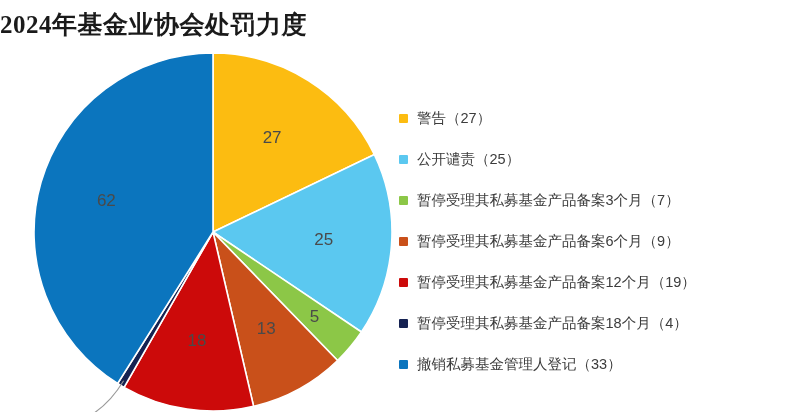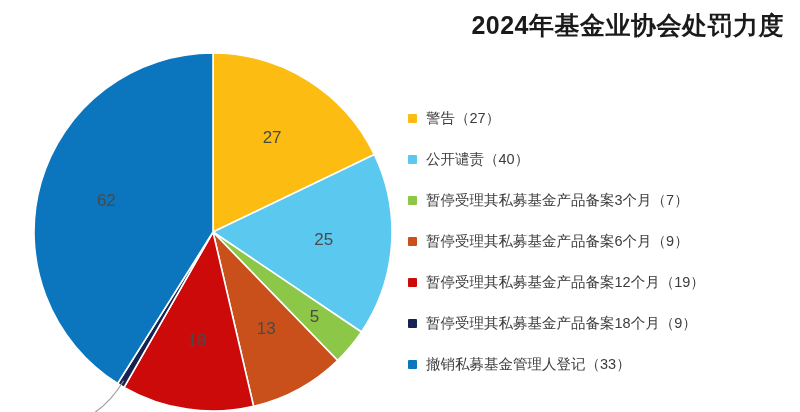--- a/index.html
+++ b/index.html
@@ -19,27 +19,28 @@
     position: relative;
     width: 800px;
     height: 412px;
     background: #ffffff;
   }
   #chart-title {
     position: absolute;
     left: 0;
     top: 8px;
     width: 784px;
-    text-align: right;
+    text-align: left;
     font-size: 25px;
     font-weight: bold;
     color: #1a1a1a;
     letter-spacing: 0.5px;
     line-height: 34px;
     white-space: nowrap;
+    font-family: Liberation Serif, serif;
   }
   #pie-wrap {
     position: absolute;
     left: 0px;
     top: 0px;
     width: 430px;
     height: 312px;
   }
   #pie-svg {
     display: block;
@@ -55,21 +56,21 @@
     fill: #6b6b6b;
     font-size: 16px;
   }
   .leader {
     stroke: #9a9a9a;
     stroke-width: 1.1;
     fill: none;
   }
   #legend {
     position: absolute;
-    left: 408px;
+    left: 399px;
     top: 98px;
     width: 389px;
     text-align: right;
   }
   .legend-item {
     display: flex;
     align-items: center;
     height: 41px;
   }
   .legend-swatch {
@@ -119,37 +120,37 @@
     </svg>
   </div>
 
   <div id="legend">
       <div class="legend-item">
         <span class="legend-swatch" style="background: rgb(252, 188, 17);"></span>
         <span class="legend-label">警告（27）</span>
       </div>
       <div class="legend-item">
         <span class="legend-swatch" style="background: rgb(91, 200, 240);"></span>
-        <span class="legend-label">公开谴责（40）</span>
+        <span class="legend-label">公开谴责（25）</span>
       </div>
       <div class="legend-item">
         <span class="legend-swatch" style="background: rgb(140, 199, 71);"></span>
         <span class="legend-label">暂停受理其私募基金产品备案3个月（7）</span>
       </div>
       <div class="legend-item">
         <span class="legend-swatch" style="background: rgb(201, 80, 26);"></span>
         <span class="legend-label">暂停受理其私募基金产品备案6个月（9）</span>
       </div>
       <div class="legend-item">
         <span class="legend-swatch" style="background: rgb(204, 10, 10);"></span>
         <span class="legend-label">暂停受理其私募基金产品备案12个月（19）</span>
       </div>
       <div class="legend-item">
         <span class="legend-swatch" style="background: rgb(21, 34, 82);"></span>
-        <span class="legend-label">暂停受理其私募基金产品备案18个月（9）</span>
+        <span class="legend-label">暂停受理其私募基金产品备案18个月（4）</span>
       </div>
       <div class="legend-item">
         <span class="legend-swatch" style="background: rgb(11, 117, 190);"></span>
         <span class="legend-label">撤销私募基金管理人登记（33）</span>
       </div>
     </div>
 
 </div>
 
 </body></html>

